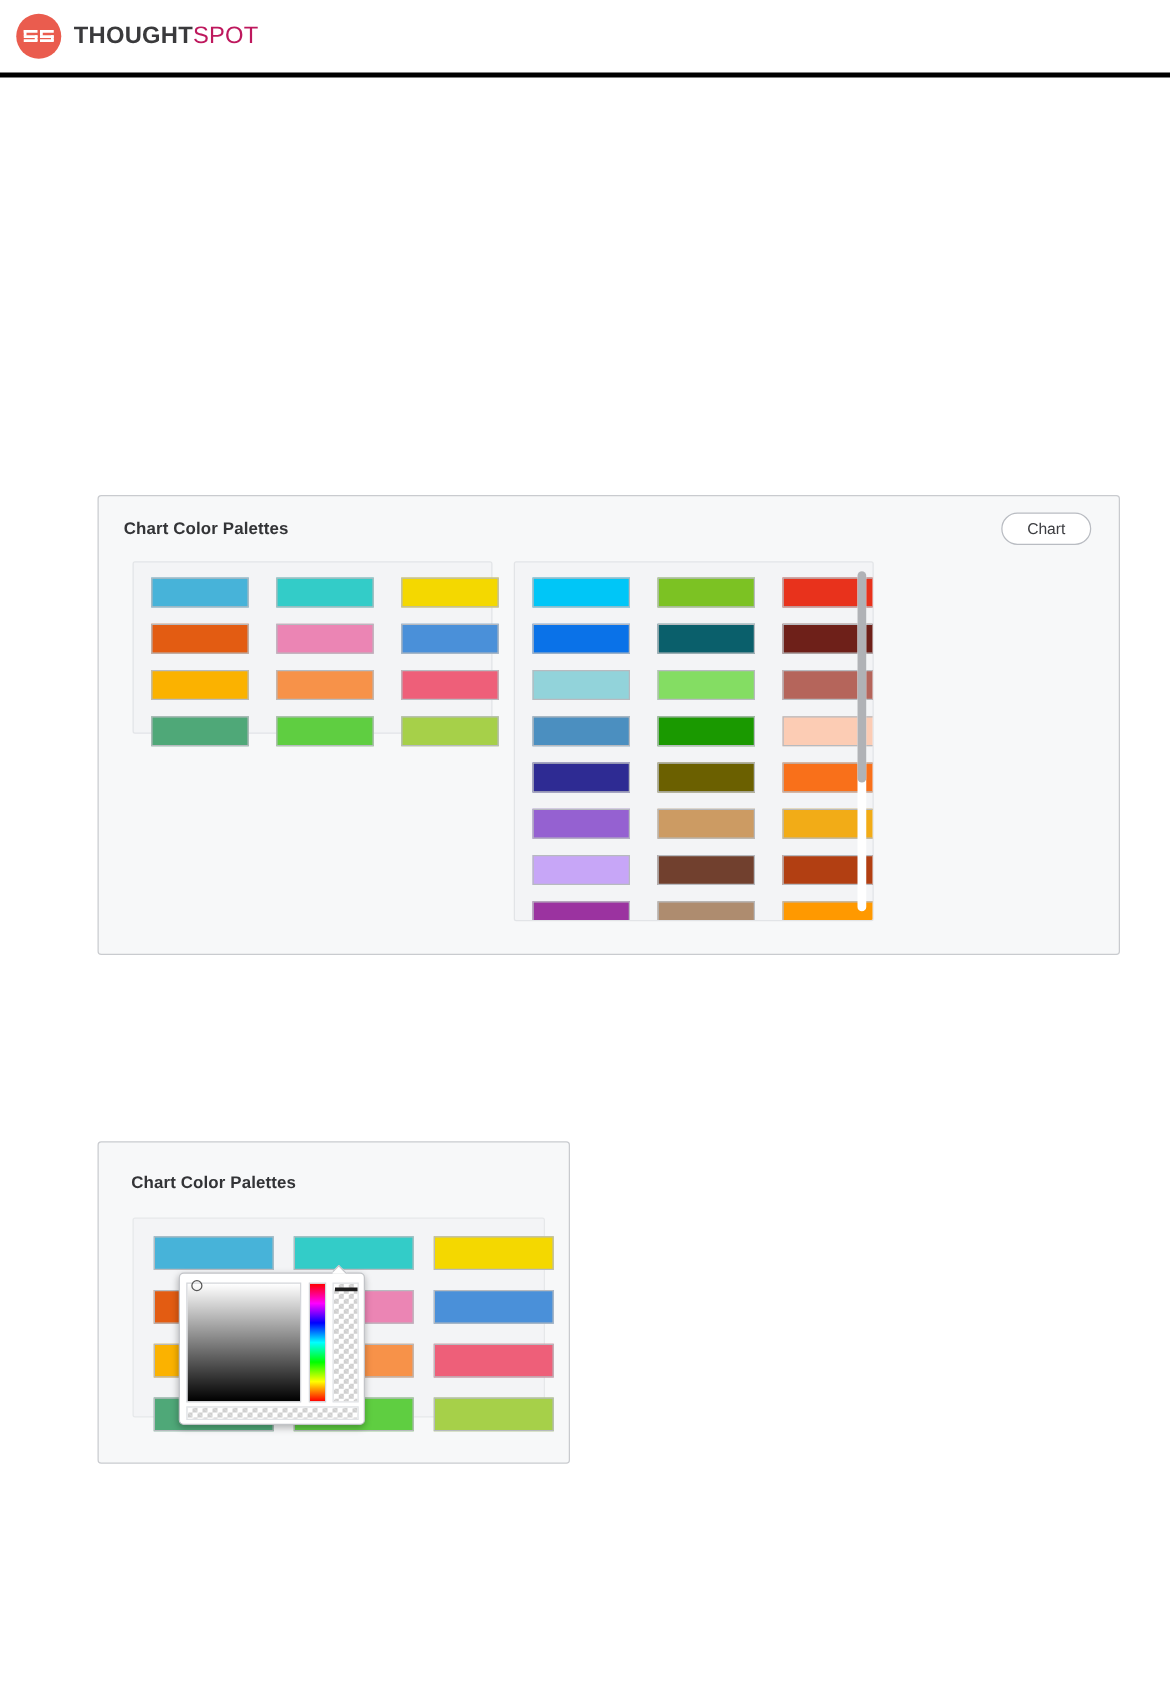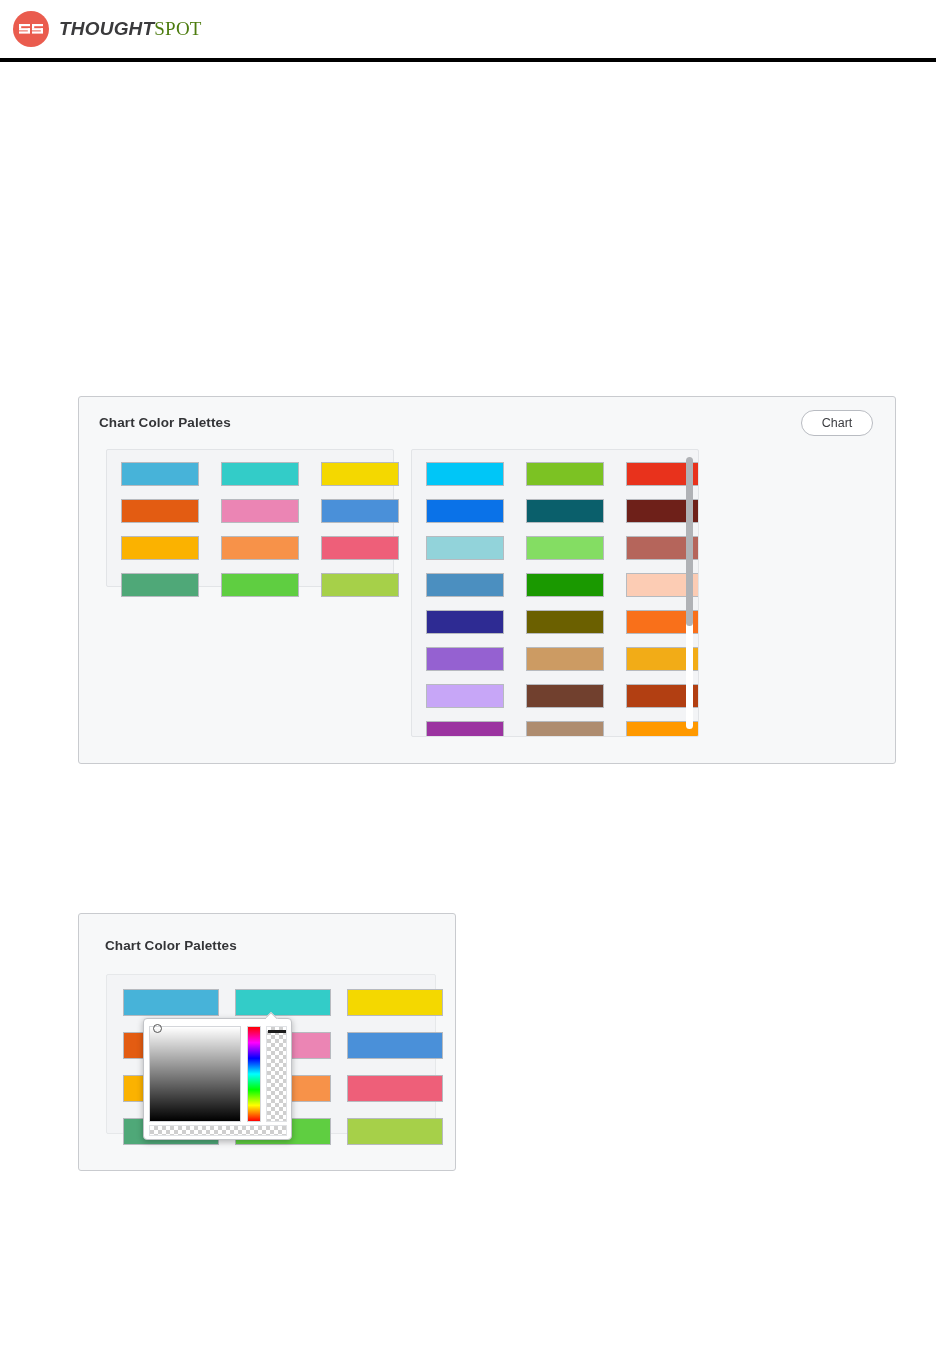--- a/index.html
+++ b/index.html
@@ -41,26 +41,24 @@
   .logo-mark svg { display: block; }
   .logo-text {
     margin-left: 10px;
     font-size: 19px;
     letter-spacing: 0.2px;
     white-space: nowrap;
   }
   .logo-text .b {
     font-weight: bold;
     color: #3a3a3c;
-    font-style: italic;
   }
   .logo-text .l {
     font-weight: normal;
-    color: #4d7c0f;
-    font-family: Liberation Serif, serif;
+    color: #be185d;
   }
   .header-rule {
     position: absolute;
     left: 0;
     top: 58px;
     width: 936px;
     height: 4px;
     background: #000000;
   }
 

